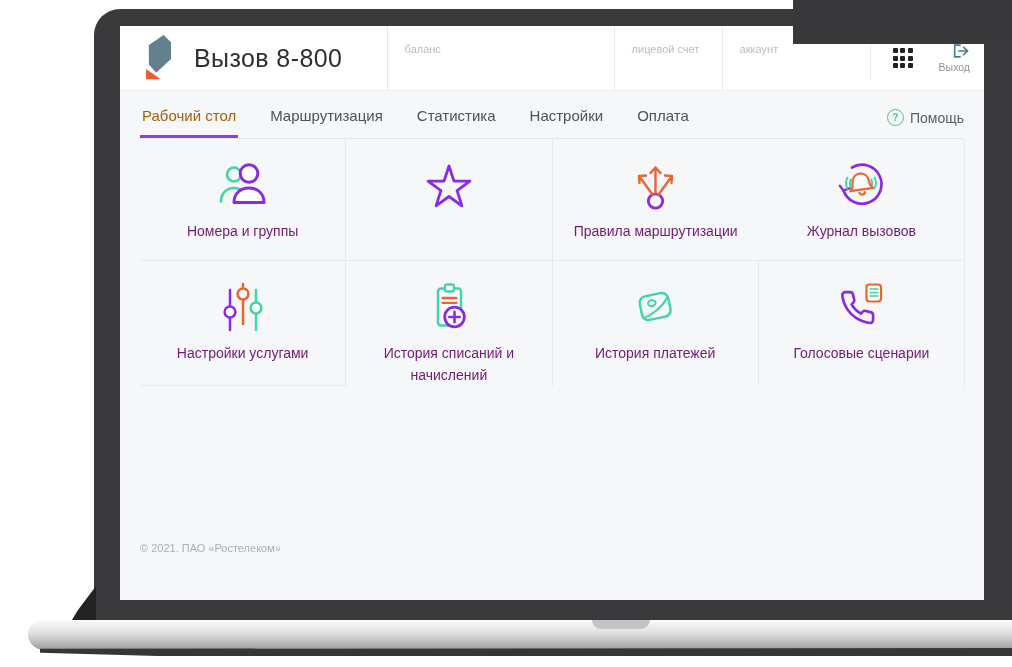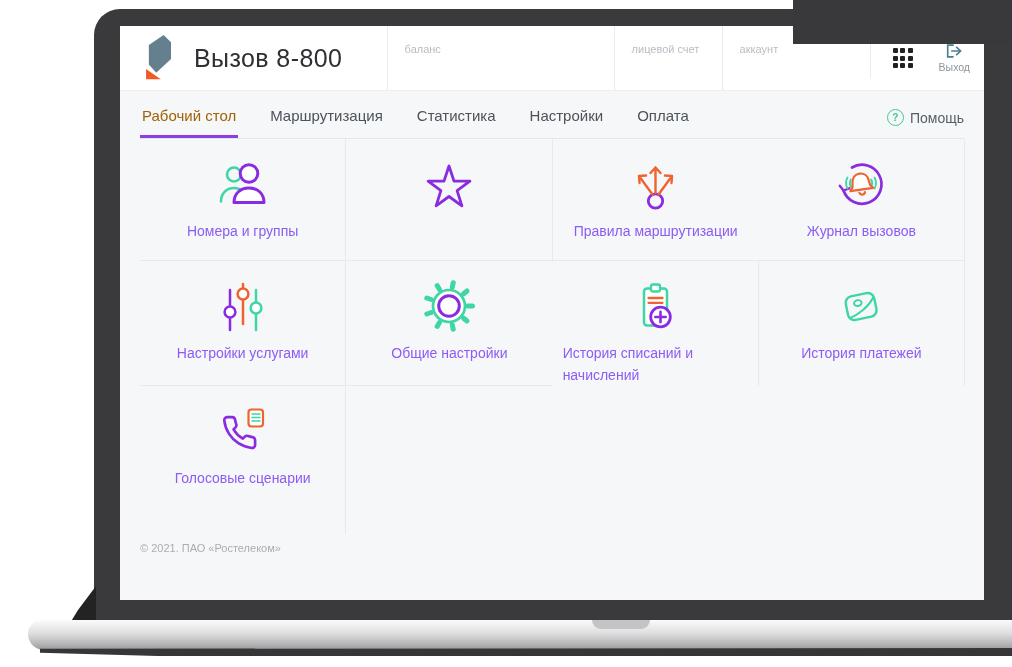--- a/index.html
+++ b/index.html
@@ -27,37 +27,37 @@
   .logo{width:34px;height:48px;flex:0 0 auto;}
   .app-title{margin-left:18px;font-size:25px;color:#2f3033;letter-spacing:.4px;white-space:nowrap;}
   .hd-spacer{flex:1;}
   .hd-cell{height:100%;box-sizing:border-box;border-left:1px solid #e9ebec;padding:17px 0 0 17px;}
   .hd-cell .lbl{font-size:11px;color:#b7bdc2;}
   .c1{width:227px;} .c2{width:108px;} .c3{width:148px;}
   .hd-right{height:42px;box-sizing:border-box;border-left:1px solid #e9ebec;display:flex;align-items:center;
             gap:26px;padding:0 14px 0 22px;}
   .waffle{display:grid;grid-template-columns:repeat(3,5px);grid-template-rows:repeat(3,5px);gap:2.5px;cursor:pointer;}
   .waffle i{background:#222;border-radius:1px;}
-  .logout{display:flex;flex-direction:column;align-items:center;gap:2px;cursor:pointer;}
+  .logout{display:flex;flex-direction:column;align-items:flex-end;gap:2px;cursor:pointer;}
   .logout .txt{font-size:10.5px;color:#8d959b;}
 
   .app-body{flex:1;background:#f6f7f8;display:flex;flex-direction:column;}
   .tabs-row{display:flex;align-items:flex-end;margin:0 20px;border-bottom:1px solid #e4e6e8;padding-top:16px;}
   .tab{font-size:15px;color:#4b535a;padding:0 2px 14px;margin-right:30px;cursor:pointer;white-space:nowrap;}
   .tab.active{color:#a16207;border-bottom:3px solid #8f3fe0;padding-bottom:11px;}
   .help{margin-left:auto;display:flex;align-items:center;gap:6px;font-size:14px;color:#565f66;cursor:pointer;padding-bottom:12px;}
   .qmark{width:15px;height:15px;border:1.5px solid #3fc98f;border-radius:50%;color:#3fc98f;font-size:10px;
          display:flex;align-items:center;justify-content:center;font-weight:bold;}
 
   .grid{display:grid;grid-template-columns:repeat(4,1fr);grid-template-rows:122px 125px 148px;margin:0 19px 0 20px;}
   .cell{display:flex;flex-direction:column;align-items:center;box-sizing:border-box;padding-top:17px;cursor:pointer;}
   .cell.br{border-right:1px solid #e7e9ea;}
   .cell.bb{border-bottom:1px solid #e7e9ea;}
   .cell svg{width:56px;height:56px;flex:0 0 auto;}
-  .cell .tlabel{margin-top:9px;font-size:14px;color:#8b5cf6;text-align:left;line-height:1.55;max-width:185px;}
+  .cell .tlabel{margin-top:9px;font-size:14px;color:#701a75;text-align:center;line-height:1.55;max-width:185px;}
 
   .copyright{margin:8px 0 0 20px;font-size:11px;color:#a8aeb4;}
 </style>
 </head>
 <body>
 
 <div class="scene">
 
   <div class="lid"></div>
   <div class="left-wedge"></div>
@@ -165,28 +165,20 @@
             <path d="M15,12 V52" stroke="#8a2be2" stroke-width="2.5"></path>
             <circle cx="15" cy="34" r="5.4" fill="#fff" stroke="#8a2be2" stroke-width="2.5"></circle>
             <path d="M28,6 V46" stroke="#ee6431" stroke-width="2.5"></path>
             <circle cx="28" cy="16" r="5.4" fill="#fff" stroke="#ee6431" stroke-width="2.5"></circle>
             <path d="M41,12 V52" stroke="#3dd6a4" stroke-width="2.5"></path>
             <circle cx="41" cy="30" r="5.4" fill="#fff" stroke="#3dd6a4" stroke-width="2.5"></circle>
           </svg>
           <div class="tlabel">Настройки услугами</div>
         </div>
 
-        <div class="cell bb">
-          <svg viewBox="0 0 56 56" fill="none" stroke-linecap="round">
-            <path d="M47,28 L51.5,28 M42.6,40.2 L46,43 M31.3,46.7 L32.2,51.2 M18.5,44.5 L16.2,48.4 M10.1,34.5 L5.8,36 M10.1,21.5 L5.8,20 M18.5,11.5 L16.2,7.6 M31.3,9.3 L32.2,4.8 M42.6,15.8 L46,13" stroke="#3dd6a4" stroke-width="5"></path>
-            <circle cx="28" cy="28" r="16" fill="#fff" stroke="#3dd6a4" stroke-width="2.7"></circle>
-            <circle cx="28" cy="28" r="10.3" stroke="#8a2be2" stroke-width="3"></circle>
-          </svg>
-          <div class="tlabel">Общие настройки</div>
-        </div>
 
         <div class="cell br">
           <svg viewBox="0 0 56 56" fill="none" stroke-linecap="round" stroke-linejoin="round">
             <rect x="17" y="10.5" width="23" height="37" rx="3" fill="#fff" stroke="#3dd6a4" stroke-width="2.5"></rect>
             <rect x="24" y="6.5" width="9" height="7" rx="2" fill="#fff" stroke="#3dd6a4" stroke-width="2.3"></rect>
             <path d="M21.5,20 H35.5 M21.5,24.8 H35.5" stroke="#ee6431" stroke-width="2.3"></path>
             <circle cx="33.5" cy="39" r="9.8" fill="#fff" stroke="#8a2be2" stroke-width="2.8"></circle>
             <path d="M33.5,33.8 V44.2 M28.3,39 H38.7" stroke="#8a2be2" stroke-width="2.6"></path>
           </svg>
           <div class="tlabel">История списаний и начислений</div>

